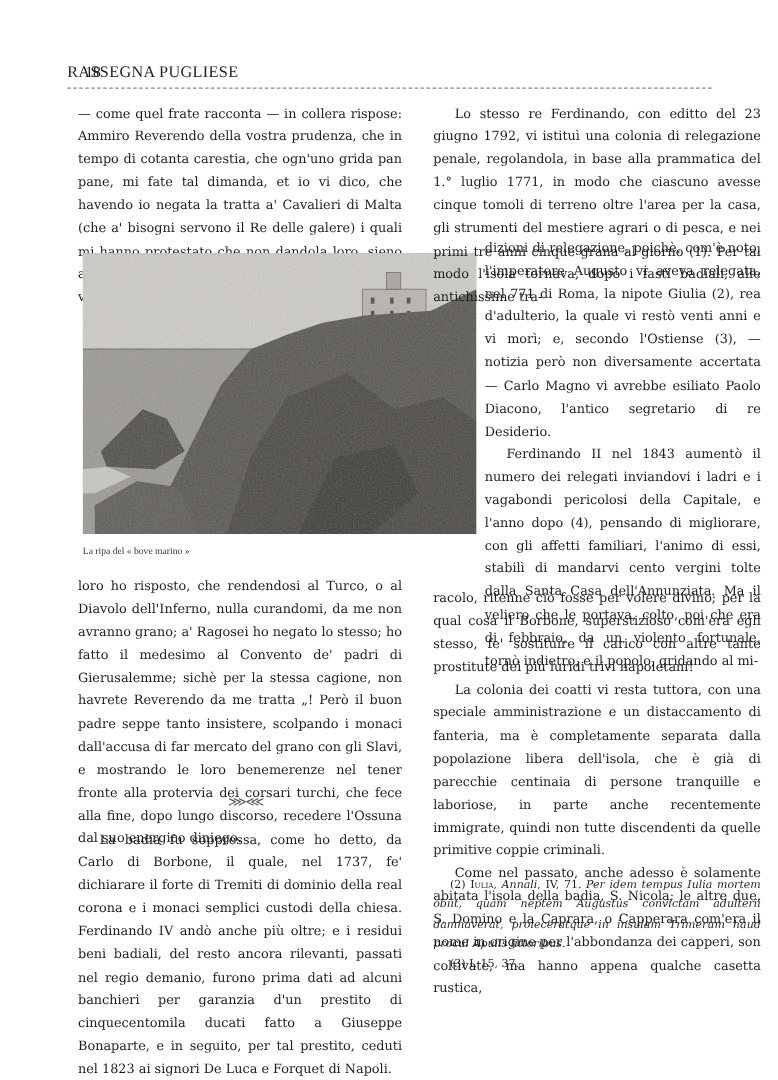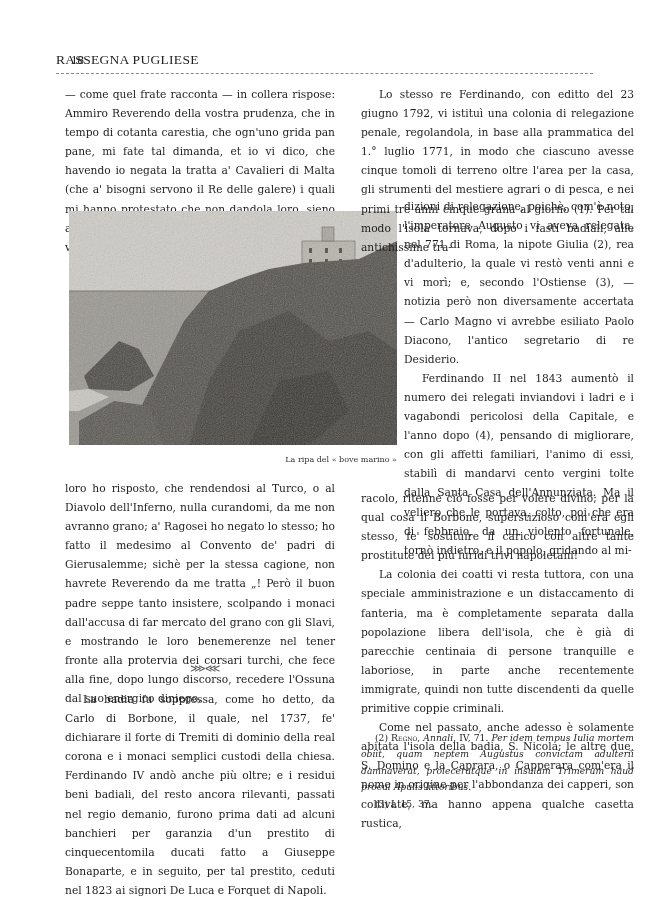--- a/index.html
+++ b/index.html
@@ -18,21 +18,21 @@
     .col .indent { text-indent: 18px; }
     .left-col-top { left: 65px; top: 85px; width: 270px; }
     .right-col-top { left: 361px; top: 85px; width: 273px; }
     .right-col-narrow { left: 404px; top: 197px; width: 230px; }
     .right-col-bottom { left: 361px; top: 483px; width: 273px; }
     .left-col-mid { left: 65px; top: 479px; width: 270px; }
     .left-col-bottom { left: 65px; top: 690px; width: 270px; }
 
     .figure { position: absolute; left: 69px; top: 211px; width: 328px; height: 234px; overflow: hidden; background: #b9b7b3; }
     .figure svg { display: block; }
-    .caption { position: absolute; left: 69px; top: 455px; width: 328px; text-align: right; font-size: 8px; color: #333; }
+    .caption { position: absolute; left: 69px; top: 455px; width: 328px; text-align: left; font-size: 8px; color: #333; font-family: Liberation Serif, serif; }
 
     .ornament { position: absolute; left: 190px; top: 662px; font-size: 11px; color: #555; letter-spacing: -1px; }
 
     .footnotes { position: absolute; left: 361px; top: 730px; width: 273px; font-size: 9.2px; line-height: 16.4px; text-align: justify; }
     .footnotes p { margin: 0; }
     .footnotes .fn { text-indent: 14px; }
     .sc { font-variant: small-caps; }
     .it { font-style: italic; }
   </style>
 </head>
@@ -113,21 +113,21 @@
 
   <div class="col right-col-bottom" style="top:489px;">
     <p>racolo, ritenne ciò fosse per volere divino; per la qual cosa il Borbone, superstizioso com'era egli stesso, fe' sostituire il carico con altre tante prostitute dei più luridi trivi napoletani!</p>
     <p class="indent">La colonia dei coatti vi resta tuttora, con una speciale amministrazione e un distaccamento di fanteria, ma è completamente separata dalla popolazione libera dell'isola, che è già di parecchie centinaia di persone tranquille e laboriose, in parte anche recentemente immigrate, quindi non tutte discendenti da quelle primitive coppie criminali.</p>
     <p class="indent">Come nel passato, anche adesso è solamente abitata l'isola della badia, S. Nicola; le altre due, S. Domino e la Caprara, o Capperara com'era il nome in origine per l'abbondanza dei capperi, son coltivate, ma hanno appena qualche casetta rustica,</p>
   </div>
 
   <div class="footnotes">
     <p class="fn">
       <span>(2)</span>
-      <span class="sc">Regno</span>,
+      <span class="sc">Iulia</span>,
       <span class="it">Annali</span><span>, IV, 71.</span>
       <span class="it">Per idem tempus Iulia mortem obiit, quam neptem Augustus convictam adulterii damnaverat, proieceratque in insulam Trimerum haud procul Apulis littoribus.</span>
     </p>
     <p class="fn">
       <span>(3)</span>
       <span>I, 15, 37.</span>
     </p>
   </div>
 
 </div>

